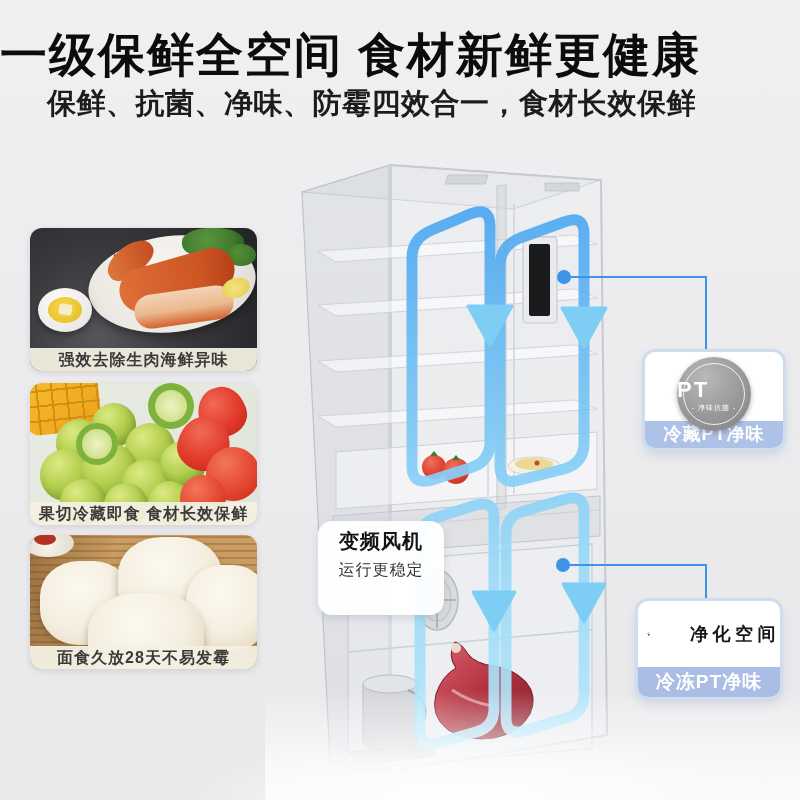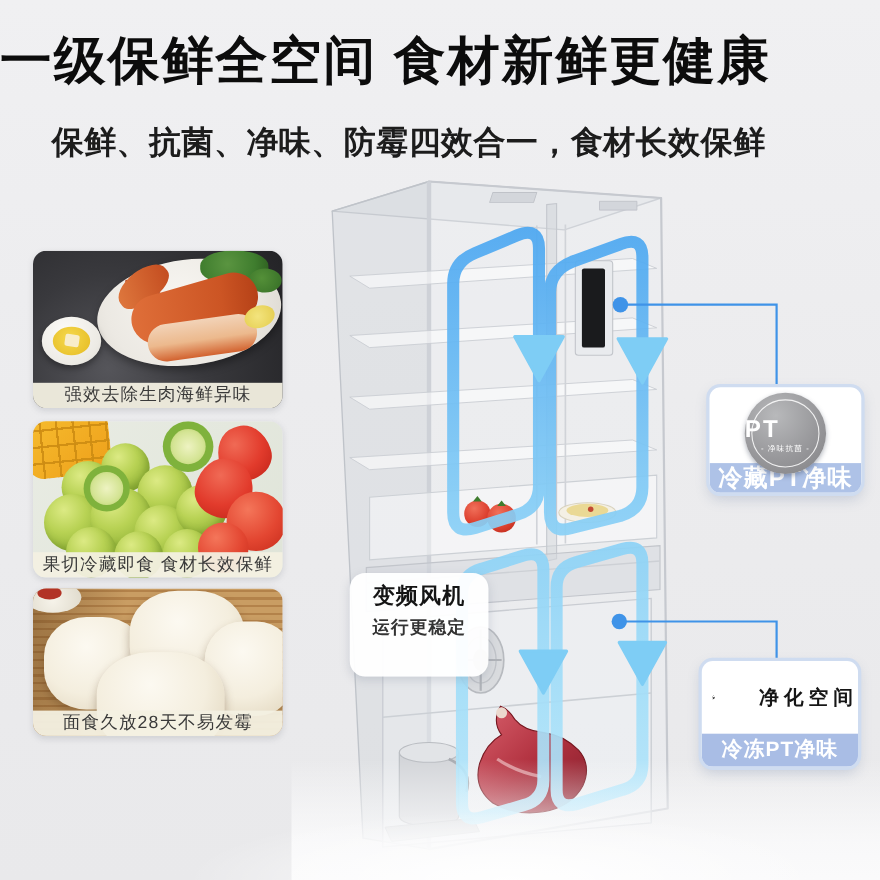--- a/index.html
+++ b/index.html
@@ -7,31 +7,31 @@
     position:relative;width:800px;height:800px;overflow:hidden;
     font-family:"Liberation Sans","DejaVu Sans",sans-serif;
     background:linear-gradient(180deg,#f0f0f2 0%,#ececee 45%,#e9e9eb 100%);
   }
   
   .title{
     position:absolute;left:0;top:24px;width:660px;text-align:center;
     font-size:47px;font-weight:900;letter-spacing:2px;color:#0c0c0c;white-space:nowrap;
   }
   .subtitle{
-    position:absolute;left:0;top:110px;width:743px;text-align:center;
+    position:absolute;left:0;top:84px;width:743px;text-align:center;
     font-size:29px;font-weight:600;letter-spacing:0.5px;color:#1c1c1c;white-space:nowrap;
   }
   
   .card{position:absolute;left:30px;width:227px;border-radius:12px;overflow:hidden;
         box-shadow:0 2px 6px rgba(90,95,105,.18);}
   .card .scene{position:absolute;inset:0;}
   .caption{
     position:absolute;left:0;right:0;bottom:0;height:23px;
     background:rgba(243,240,226,0.95);color:#3a3a3a;
-    font-size:16px;font-weight:400;letter-spacing:1px;line-height:23px;text-align:center;white-space:nowrap;
+    font-size:16px;font-weight:700;letter-spacing:1px;line-height:23px;text-align:center;white-space:nowrap;
   }
   .card1{top:228px;height:143px;}
   .card2{top:383px;height:142px;}
   .card3{top:535px;height:134px;}
   
   .card1 .scene{background:radial-gradient(circle at 30% 75%,#55555a 0%,#39393d 45%,#232326 100%);}
   .plate{position:absolute;left:58px;top:8px;width:168px;height:96px;border-radius:50%;
          transform:rotate(-7deg);
          background:radial-gradient(circle at 45% 35%,#f7f5f1 0%,#ece9e3 60%,#d9d5cd 100%);
          box-shadow:0 4px 8px rgba(0,0,0,.35);}
@@ -105,31 +105,31 @@
   .bun1{left:10px;top:26px;width:92px;height:84px;}
   .bun2{left:88px;top:2px;width:104px;height:88px;}
   .bun3{left:156px;top:30px;width:82px;height:86px;}
   .bun4{left:58px;top:58px;width:116px;height:92px;}
   
   .callout{position:absolute;background:rgba(255,255,255,.95);border-radius:14px;
            box-shadow:0 3px 9px rgba(130,140,158,.28);text-align:center;color:#333;}
   .callout .c-title{font-weight:800;color:#141414;}
   .callout-fan{left:318px;top:521px;width:126px;height:87px;padding-top:7px;}
   .callout-fan .c-title{font-size:20px;letter-spacing:1px;}
-  .callout-fan .c-line{font-size:16px;margin-top:5px;letter-spacing:1px;font-weight:bold;}
+  .callout-fan .c-line{font-size:16px;margin-top:5px;letter-spacing:1px;}
   .callout-comp{left:260px;top:645px;width:112px;height:95px;padding-top:7px;}
   .callout-comp .c-title{font-size:19px;letter-spacing:0.5px;}
   .callout-comp .c-line{font-size:15.5px;margin-top:6px;letter-spacing:0.5px;}
   
   .badge{position:absolute;background:#ffffff;border-radius:10px;overflow:hidden;
          box-shadow:0 0 0 3px #cfdcf0,0 5px 12px rgba(110,130,165,.3);}
   .badge-band{position:absolute;left:0;right:0;bottom:0;color:#fff;text-align:center;
               letter-spacing:1px;font-weight:600;white-space:nowrap;}
   .badge-fridge{left:645px;top:352px;width:138px;height:96px;}
-  .badge-fridge .badge-band{height:27px;line-height:27px;font-size:22px;background:#aec2e7;}
+  .badge-fridge .badge-band{height:27px;line-height:27px;font-size:18px;background:#aec2e7;}
   .pt-circle{position:absolute;left:50%;top:5px;transform:translateX(-50%);
       width:74px;height:74px;border-radius:50%;z-index:2;
       background:radial-gradient(circle at 38% 28%,#b8b9bb 0%,#98989b 55%,#828285 100%);
       box-shadow:0 2px 5px rgba(60,70,90,.4);}
   .pt-circle::before{content:"";position:absolute;left:6px;top:6px;right:6px;bottom:6px;
       border-radius:50%;border:1.5px solid rgba(255,255,255,.85);}
   .pt-logo{position:absolute;left:0;right:0;top:20px;text-align:left;color:#fff;
       font-size:22px;font-weight:900;letter-spacing:2px;}
   .pt-sub{position:absolute;left:0;right:0;top:46px;text-align:center;color:#fff;
       font-size:7px;letter-spacing:1px;white-space:nowrap;}

